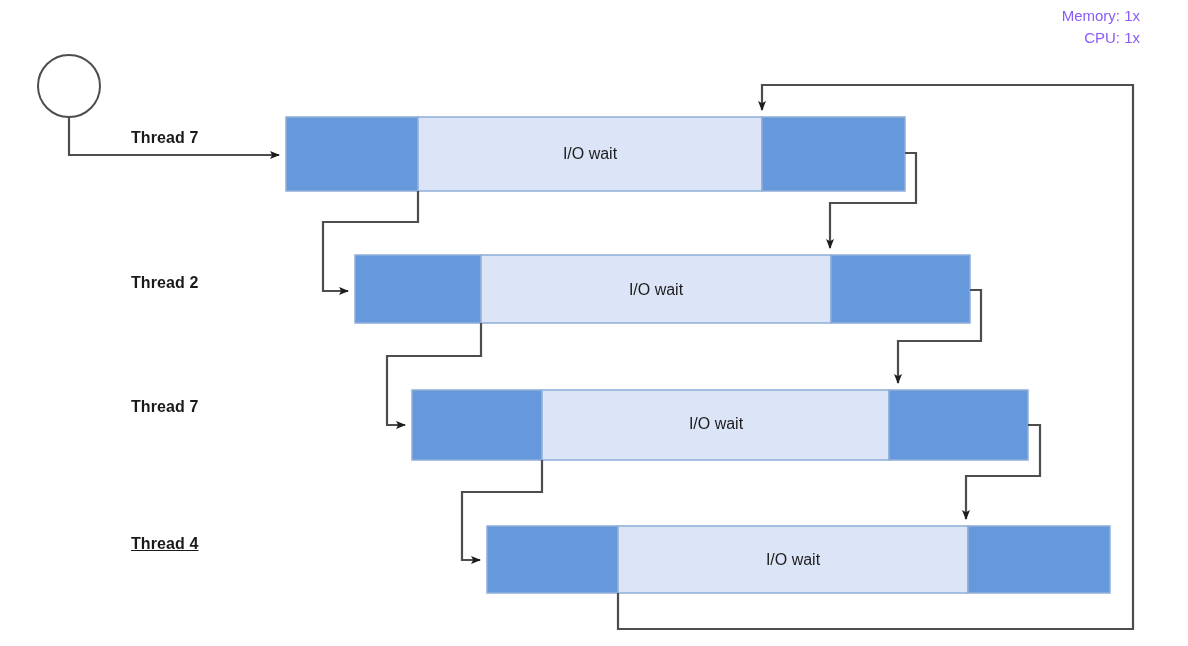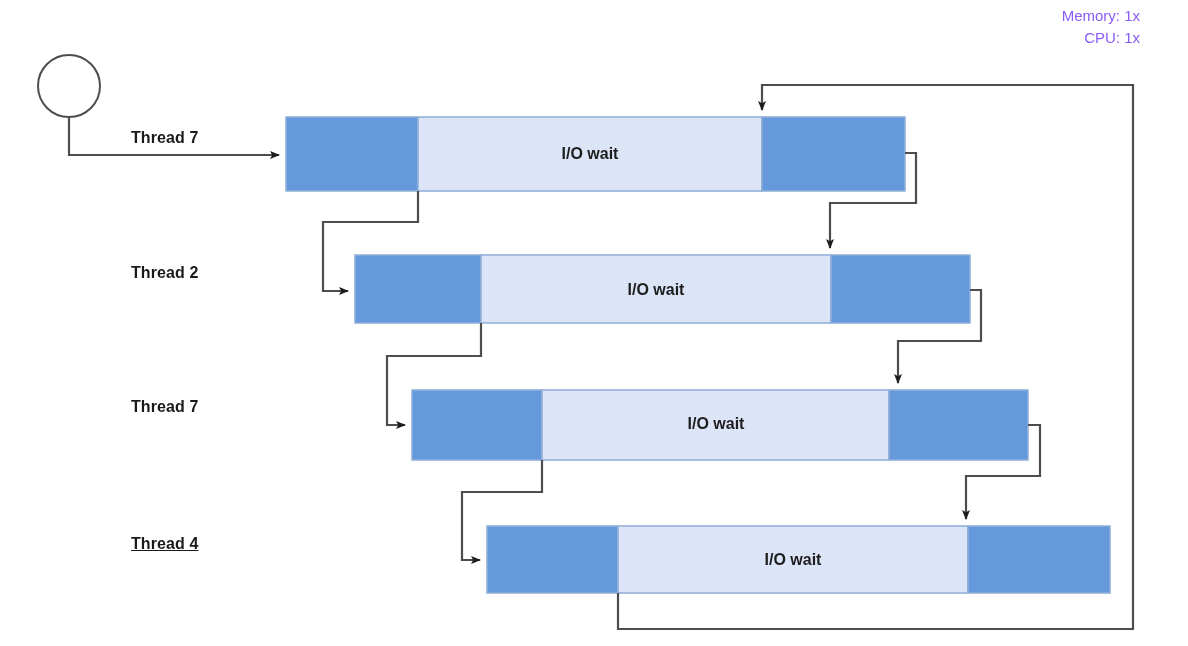--- a/index.html
+++ b/index.html
@@ -38,21 +38,21 @@
     font-size: 16px;
     font-weight: bold;
     color: #1a1a1a;
     white-space: nowrap;
     letter-spacing: 0.1px;
   }
   .io-label {
     position: absolute;
     font-family: "Liberation Sans", sans-serif;
     font-size: 16px;
-    font-weight: bold;
+    font-weight: normal;
     color: #1d1d1d;
     white-space: nowrap;
     text-align: center;
     transform: translateX(-50%);
   }
   .legend {
     position: absolute;
     right: 48px;
     top: 5px;
     text-align: right;
@@ -117,21 +117,21 @@
   </svg>
 
   <div class="layer-text">
 
     <div class="legend">
       <div>Memory: 1x</div>
       <div>CPU: 1x</div>
     </div>
 
     <div class="thread-label" style="left:131px; top:129px;">Thread 7</div>
-    <div class="thread-label" style="left:131px; top:264px;">Thread 2</div>
+    <div class="thread-label" style="left:131px; top:274px;">Thread 2</div>
     <div class="thread-label" style="left:131px; top:398px;">Thread 7</div>
     <div class="thread-label" style="left:131px; top:535px;text-decoration:underline;">Thread 4</div>
 
     <div class="io-label" style="left:590px; top:145px;">I/O wait</div>
     <div class="io-label" style="left:656px; top:281px;">I/O wait</div>
     <div class="io-label" style="left:716px; top:415px;">I/O wait</div>
     <div class="io-label" style="left:793px; top:551px;">I/O wait</div>
 
   </div>
 </div>

